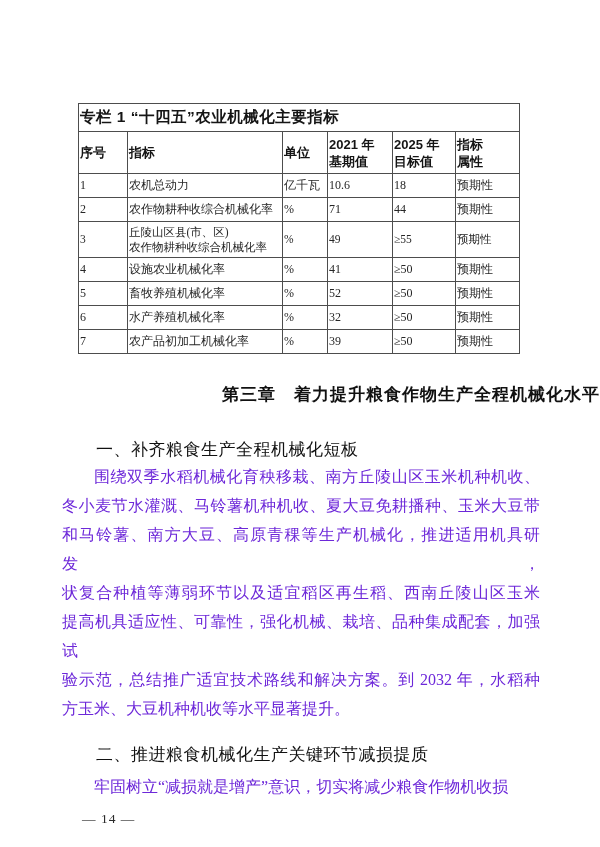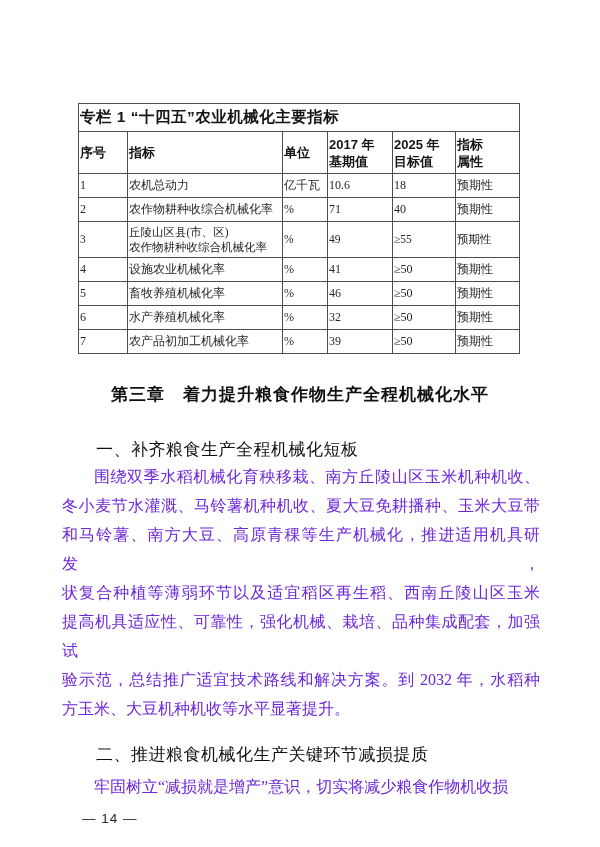--- a/index.html
+++ b/index.html
@@ -56,21 +56,21 @@
   tr.r-tall { height: 36px; }
   tr.r-tall td {
     font-family: "Liberation Serif", "DejaVu Serif", serif;
     font-size: 11.5px;
     line-height: 15px;
   }
 
   
   .chapter {
     margin-top: 29px;
-    text-align: center;
+    text-align: right;
     font-family: "Liberation Sans", "DejaVu Sans", sans-serif;
     font-weight: bold;
     font-size: 17px;
     line-height: 24px;
     color: #111111;
     letter-spacing: 1px;
   }
   .sec-heading {
     margin: 31px 60px 0 62px;
     padding-left: 34px;
@@ -95,21 +95,21 @@
   .line {
     text-align: justify;
     text-align-last: justify;
   }
   .line.plain { text-align-last: auto; }
   .line.indent { padding-left: 32px; }
 
   
   .footer {
     margin: 9px 0 8px 82px;
-    font-family: Liberation Sans, sans-serif;
+    font-family: Liberation Serif, serif;
     font-size: 13.5px;
     line-height: 18px;
     color: #2a2a2a;
     letter-spacing: 1px;
   }
 </style>
 </head>
 <body>
 
 <div class="page">
@@ -124,41 +124,41 @@
         <col style="width:64px">
     </colgroup>
     <tbody>
       <tr class="r-title">
         <td colspan="6">专栏 1 “十四五”农业机械化主要指标</td>
       </tr>
       <tr class="r-head">
         <td>序号</td>
         <td>指标</td>
         <td>单位</td>
-        <td>2017 年
+        <td>2021 年
 基期值</td>
         <td>2025 年
 目标值</td>
         <td>指标
 属性</td>
       </tr>
       <tr class="r-body">
         <td>1</td>
         <td>农机总动力</td>
         <td>亿千瓦</td>
         <td>10.6</td>
         <td>18</td>
         <td>预期性</td>
       </tr>
       <tr class="r-body">
         <td>2</td>
         <td>农作物耕种收综合机械化率</td>
         <td>%</td>
         <td>71</td>
-        <td>40</td>
+        <td>44</td>
         <td>预期性</td>
       </tr>
       <tr class="r-tall">
         <td>3</td>
         <td>丘陵山区县(市、区)
 农作物耕种收综合机械化率</td>
         <td>%</td>
         <td>49</td>
         <td>≥55</td>
         <td>预期性</td>
@@ -168,21 +168,21 @@
         <td>设施农业机械化率</td>
         <td>%</td>
         <td>41</td>
         <td>≥50</td>
         <td>预期性</td>
       </tr>
       <tr class="r-body">
         <td>5</td>
         <td>畜牧养殖机械化率</td>
         <td>%</td>
-        <td>46</td>
+        <td>52</td>
         <td>≥50</td>
         <td>预期性</td>
       </tr>
       <tr class="r-body">
         <td>6</td>
         <td>水产养殖机械化率</td>
         <td>%</td>
         <td>32</td>
         <td>≥50</td>
         <td>预期性</td>

